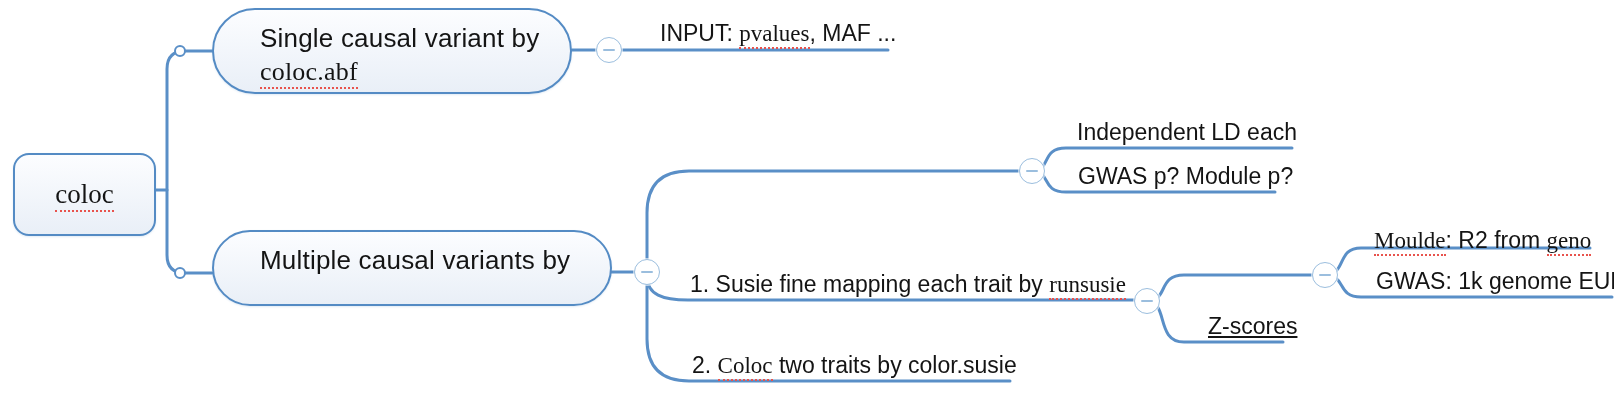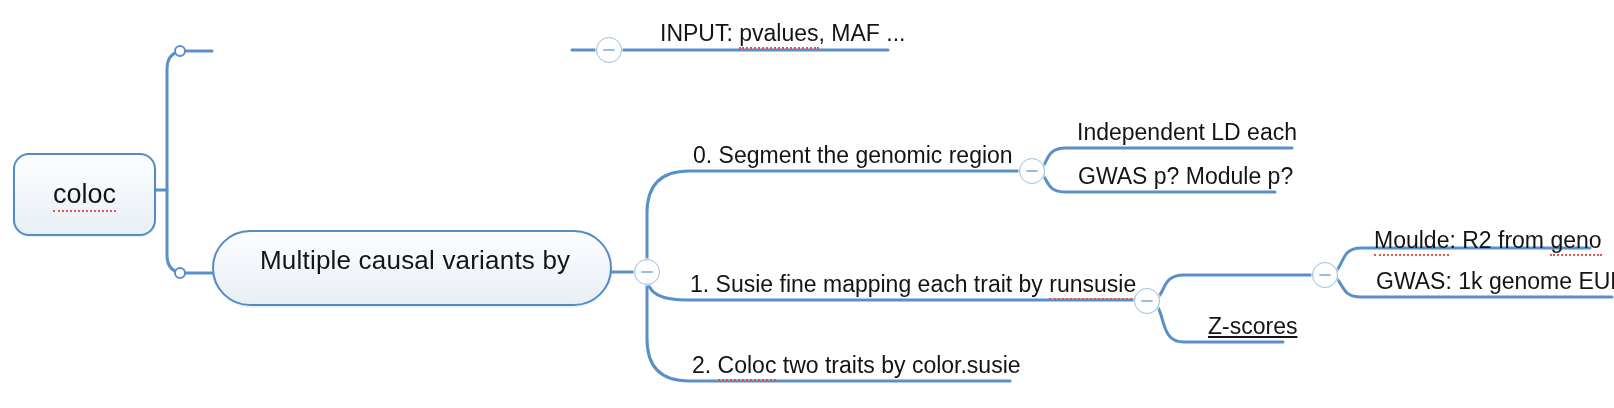--- a/index.html
+++ b/index.html
@@ -18,20 +18,21 @@
     box-shadow:0 1px 2px rgba(90,143,199,.18);
   }
   .pill{border-radius:43px;padding:12px 30px 0 46px;font-size:26px;line-height:33px;letter-spacing:.2px;}
   .root{border-radius:16px;display:flex;align-items:center;justify-content:center;font-size:27px;}
 
   .line-label{position:absolute;font-size:23px;line-height:27px;white-space:nowrap;}
 
   .misspell{
     border-bottom:2px dotted var(--misspell,#e8534d);
     padding-bottom:1px;
+    font-family:Liberation Serif, serif;
   }
 
   .collapse-btn{
     position:absolute;width:26px;height:26px;border-radius:50%;
     background:#fff;border:1.5px solid var(--collapse_stroke,#9bbede);
     box-sizing:border-box;display:flex;align-items:center;justify-content:center;
     box-shadow:0 0 0 1px rgba(255,255,255,.6);
   }
   .collapse-btn .minus{width:12px;height:2px;background:var(--collapse_stroke,#9bbede);border-radius:1px;}
 
@@ -58,28 +59,31 @@
     <path d="M 1147 301 C 1169 301 1157 275 1184 275 H 1312"></path>
     <path d="M 1147 301 C 1169 301 1155 342 1184 342 H 1283"></path>
     <path d="M 1325 275 C 1347 275 1336 248 1361 248 H 1590"></path>
     <path d="M 1325 275 C 1347 275 1336 297 1361 297 H 1612"></path>
   </svg>
 
   <div class="node-box root" style="left:13px;top:153px;width:143px;height:83px;">
     <span><span class="misspell">coloc</span></span>
   </div>
 
+  <div class="node-box pill" style="left:212px;top:8px;width:360px;height:86px;">
+    <div><span>Single causal variant by</span></div>
+    <div><span class="misspell">coloc.abf</span></div>
+  </div>
 
   <div class="node-box pill" style="left:212px;top:230px;width:400px;height:76px;">
     <div><span>Multiple causal variants by</span></div>
   </div>
 
   <div class="line-label" style="left:660px;top:20px;"><span>INPUT: </span><span class="misspell">pvalues</span><span>, MAF ...</span></div>
 
-  <div class="line-label" style="left:693px;top:142px;"><span>0. Segment the genomic region</span></div>
 
   <div class="line-label" style="left:1077px;top:119px;"><span>Independent LD each</span></div>
 
   <div class="line-label" style="left:1078px;top:163px;"><span>GWAS p? Module p?</span></div>
 
   <div class="line-label" style="left:690px;top:271px;"><span>1. Susie fine mapping each trait by </span><span class="misspell">runsusie</span></div>
 
 
   <div class="line-label" style="left:1374px;top:219px;margin-top:8px;"><span class="misspell">Moulde</span><span>: R2 from </span><span class="misspell">geno</span></div>
 

